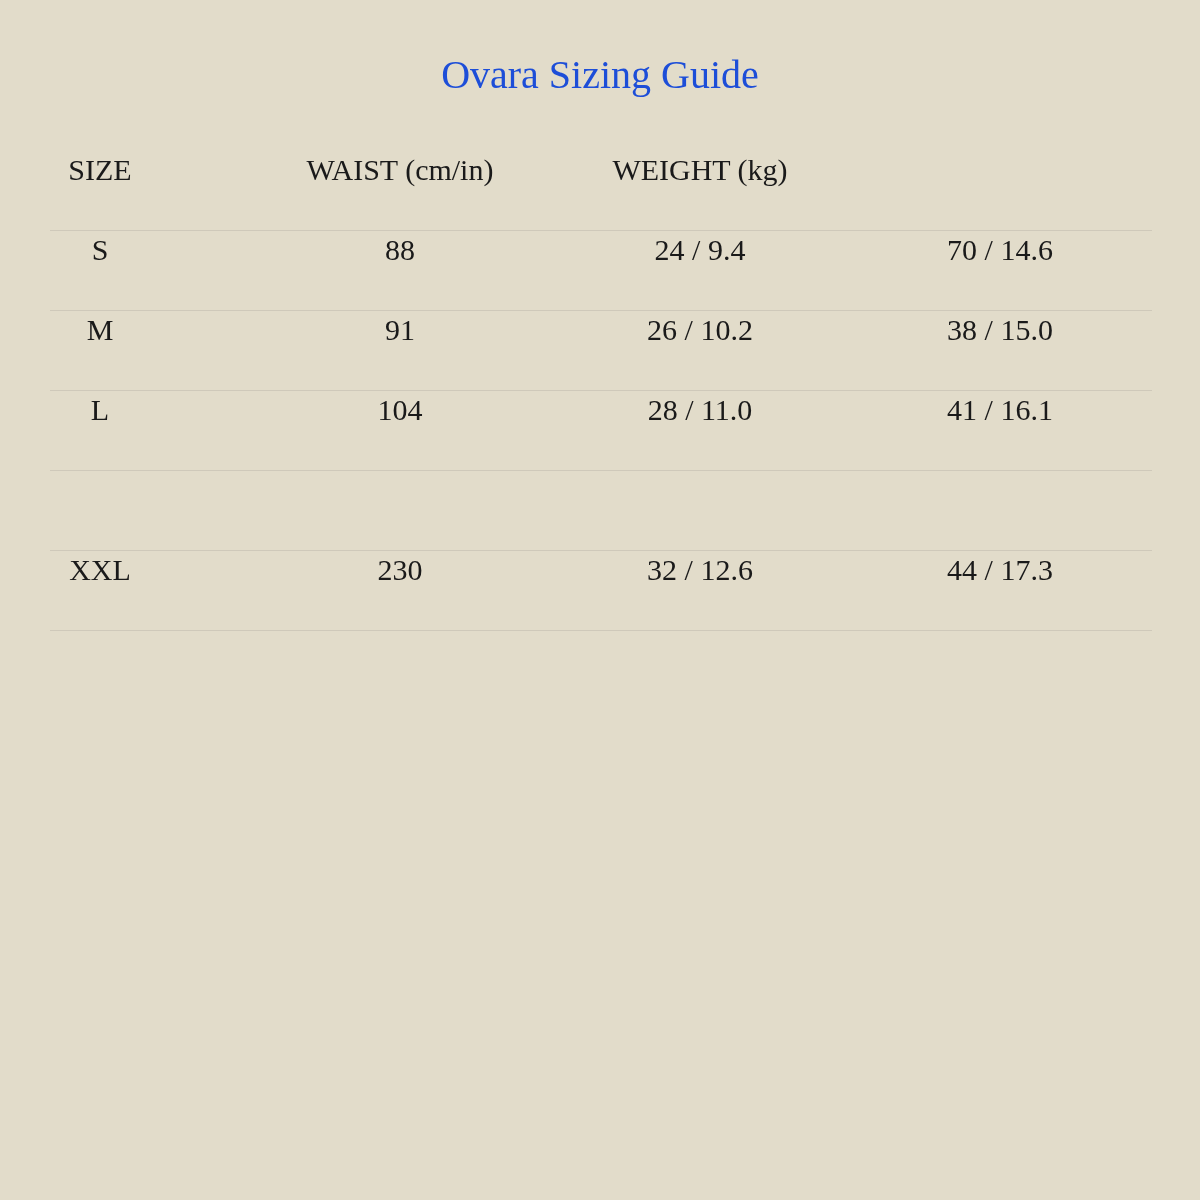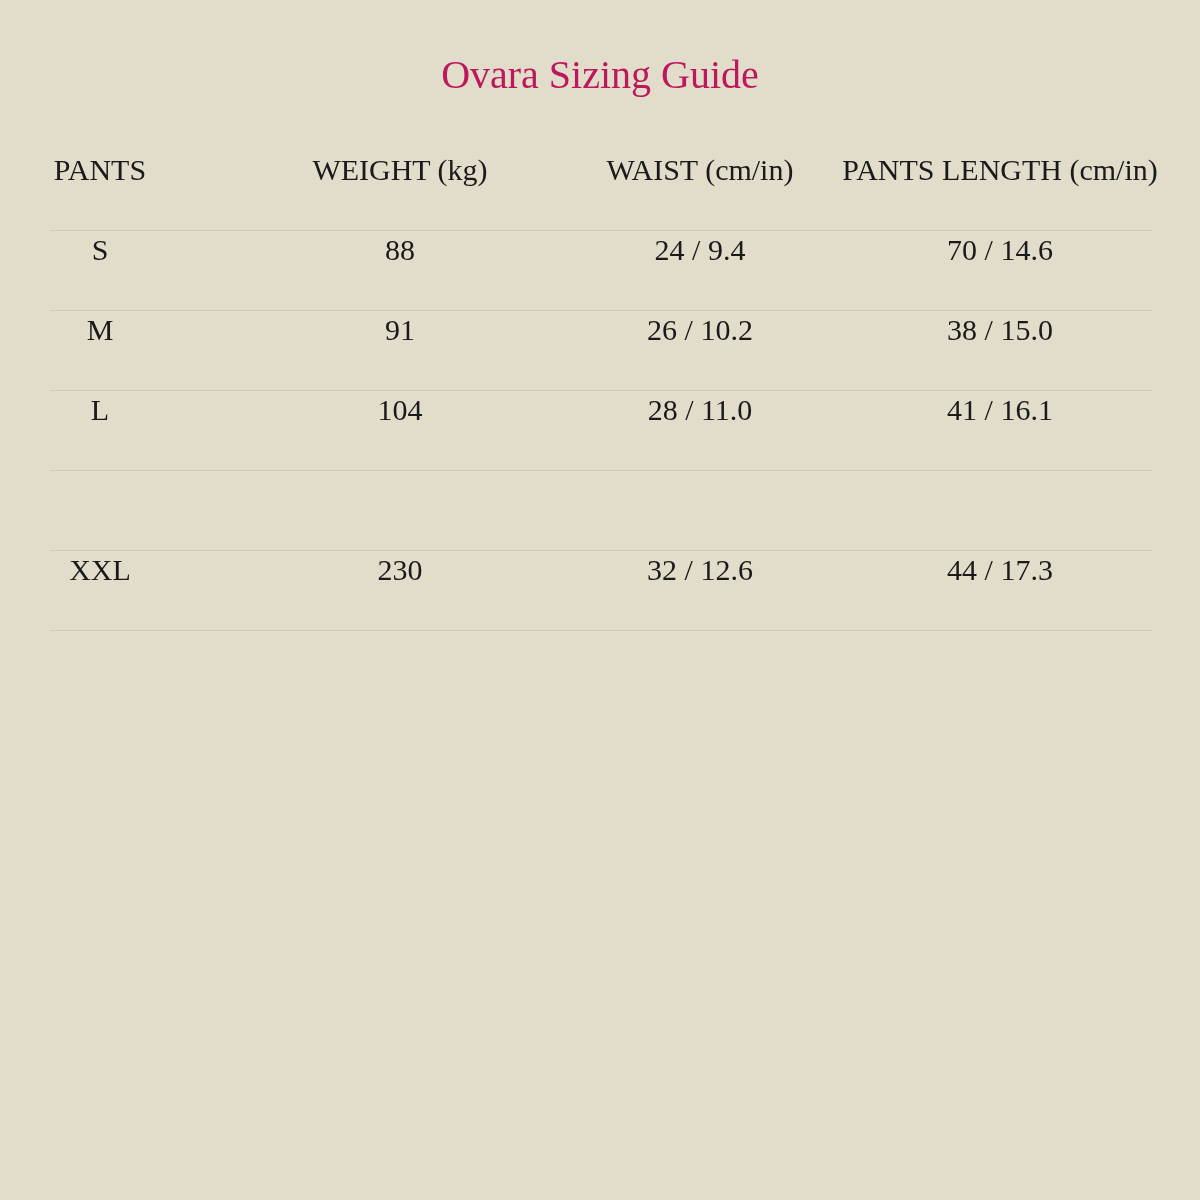--- a/index.html
+++ b/index.html
@@ -23,21 +23,21 @@
   .title {
     position: absolute;
     top: 52px;
     left: 0;
     width: 1200px;
     margin: 0;
     text-align: center;
     font-size: 40px;
     font-weight: normal;
     line-height: 46px;
-    color: #be185d;
+    color: #1d4ed8;
   }
   .trow {
     position: absolute;
     left: 0;
     width: 1200px;
     height: 40px;
     display: grid;
     grid-template-columns: 200px 400px 200px 400px;
     align-items: center;
     justify-items: center;
@@ -63,24 +63,23 @@
   }
 </style>
 </head>
 <body>
 
 <div class="page">
 
   <h1 class="title">Ovara Sizing Guide</h1>
 
   <div class="trow" style="top:150px">
-    <div class="cell">PANTS</div>
+    <div class="cell">SIZE</div>
+    <div class="cell">WAIST (cm/in)</div>
     <div class="cell">WEIGHT (kg)</div>
-    <div class="cell">WAIST (cm/in)</div>
-    <div class="cell">PANTS LENGTH (cm/in)</div>
   </div>
 
   <div class="divider" style="top:230px"></div>
   <div class="trow" style="top:230px">
     <div class="cell">S</div>
     <div class="cell">88</div>
     <div class="cell">24 / 9.4</div>
     <div class="cell">70 / 14.6</div>
   </div>
 

